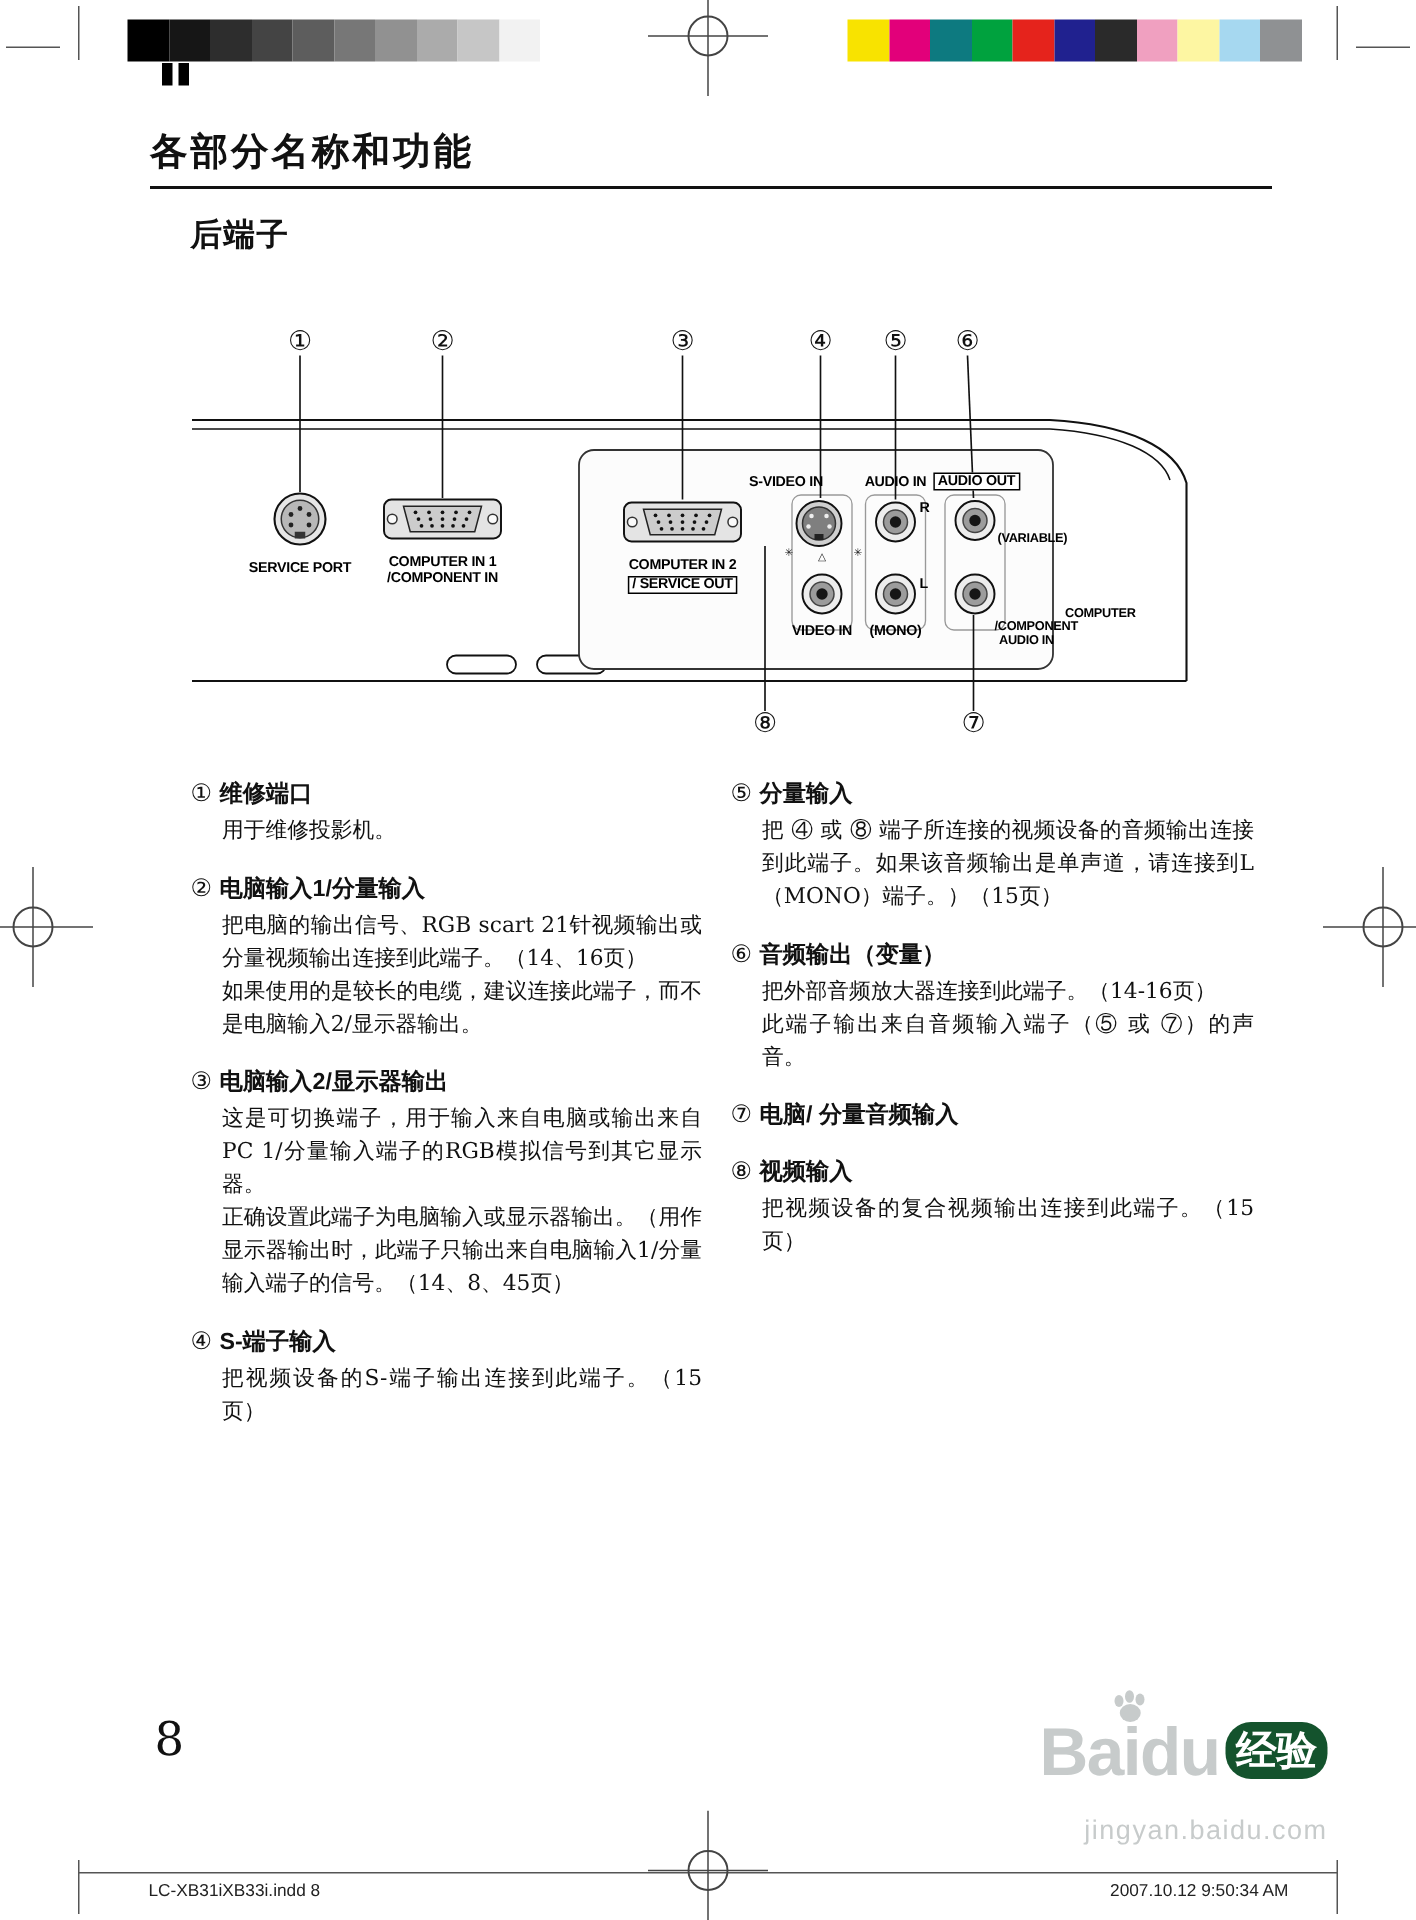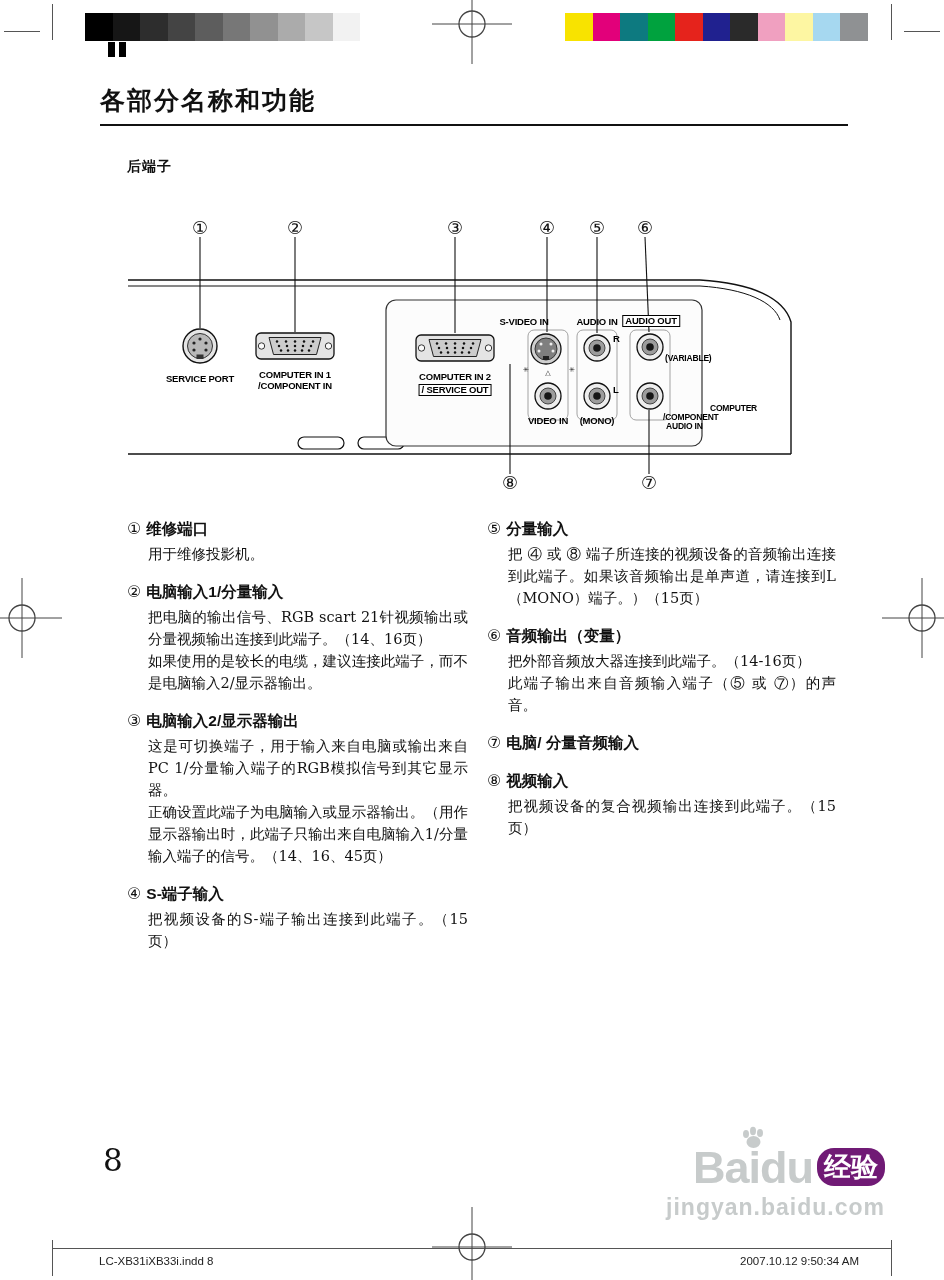--- a/index.html
+++ b/index.html
@@ -14,21 +14,21 @@
 
   
   .strip { position:absolute; display:flex; top:13px; }
   .strip .swatch { width:27.5px; height:28px; }
   .strip-gray  { left:85px; }
   .strip-color { left:565px; }
 
   
   .title { position:absolute; left:100px; top:84px; font-size:25px; font-weight:bold; letter-spacing:2px; }
   .title-rule { position:absolute; left:100px; top:124px; width:748px; height:2px; background:#111; }
-  .subtitle { position:absolute; left:127px; top:158px; font-size:14px; font-weight:bold; letter-spacing:1px;text-align:center; }
+  .subtitle { position:absolute; left:127px; top:142px; font-size:21px; font-weight:bold; letter-spacing:1px;text-align:center; }
 
   
   .diagram { position:absolute; left:120px; top:214px; width:700px; height:300px; }
   .diagram svg.panel { position:absolute; left:0; top:0; }
   .callout { position:absolute; transform:translate(-50%,-50%); font-size:18px; line-height:1;
              font-family:"DejaVu Sans",sans-serif; color:#111; }
   .dlabel { position:absolute; transform:translate(-50%,0); font-size:9.5px; font-weight:bold;
             white-space:nowrap; letter-spacing:-0.2px; line-height:1.1; color:#000; }
   .dlabel.anchor-left { transform:none; }
   .dlabel.small { font-size:8.5px; }
@@ -50,24 +50,24 @@
   
   .pagenum { position:absolute; left:103px; top:1142px; font-size:31px; font-family:"DejaVu Serif",serif; }
   .footer-left  { position:absolute; left:99px;  top:1255px; font-size:11.5px; color:#222; }
   .footer-right { position:absolute; right:85px; top:1255px; font-size:11.5px; color:#222; }
 
   
   .watermark { position:absolute; left:640px; top:1142px; width:245px; text-align:right; }
   .wm-row { position:relative; white-space:nowrap; }
   .wm-baidu { font-size:45px; font-weight:bold; color:#c7cbcb; letter-spacing:-1px;
               font-family:"Liberation Sans",sans-serif; }
-  .wm-jy { display:inline-block; background:#701a75; color:#fff; font-size:27px; font-weight:bold;
+  .wm-jy { display:inline-block; background:#14532d; color:#fff; font-size:27px; font-weight:bold;
            border-radius:17px; padding:1px 7px; vertical-align:7px; margin-left:4px;text-align:right; }
   .wm-paw { position:absolute; right:118px; top:-16px; }
-  .wm-url { font-size:23px; font-weight:bold; color:#c7cbcb; margin-top:0px; letter-spacing:1px; }
+  .wm-url { font-size:18px; font-weight:normal; color:#c7cbcb; margin-top:16px; letter-spacing:1px; }
 </style>
 </head>
 <body>
 
 <div class="page">
 
   <svg width="0" height="0" style="position:absolute" aria-hidden="true">
     <defs>
       <g id="vga">
         <rect x="-39" y="-13" width="78" height="26" rx="5" fill="#e4e4e4" stroke="#111" stroke-width="1.3"></rect>
@@ -270,21 +270,21 @@
         <p>如果使用的是较长的电缆，建议连接此端子，而不是电脑输入2/显示器输出。</p>
       </div>
     </section>
     <section class="sec">
       <h3>
           <span class="cnum">③</span>
           <span>电脑输入2/显示器输出</span>
         </h3>
       <div class="body">
         <p>这是可切换端子，用于输入来自电脑或输出来自PC 1/分量输入端子的RGB模拟信号到其它显示器。</p>
-        <p>正确设置此端子为电脑输入或显示器输出。（用作显示器输出时，此端子只输出来自电脑输入1/分量输入端子的信号。（14、16、45页）</p>
+        <p>正确设置此端子为电脑输入或显示器输出。（用作显示器输出时，此端子只输出来自电脑输入1/分量输入端子的信号。（14、8、45页）</p>
       </div>
     </section>
     <section class="sec">
       <h3>
           <span class="cnum">④</span>
           <span>S-端子输入</span>
         </h3>
       <div class="body">
           <p>把视频设备的S-端子输出连接到此端子。（15页）</p>
         </div>

